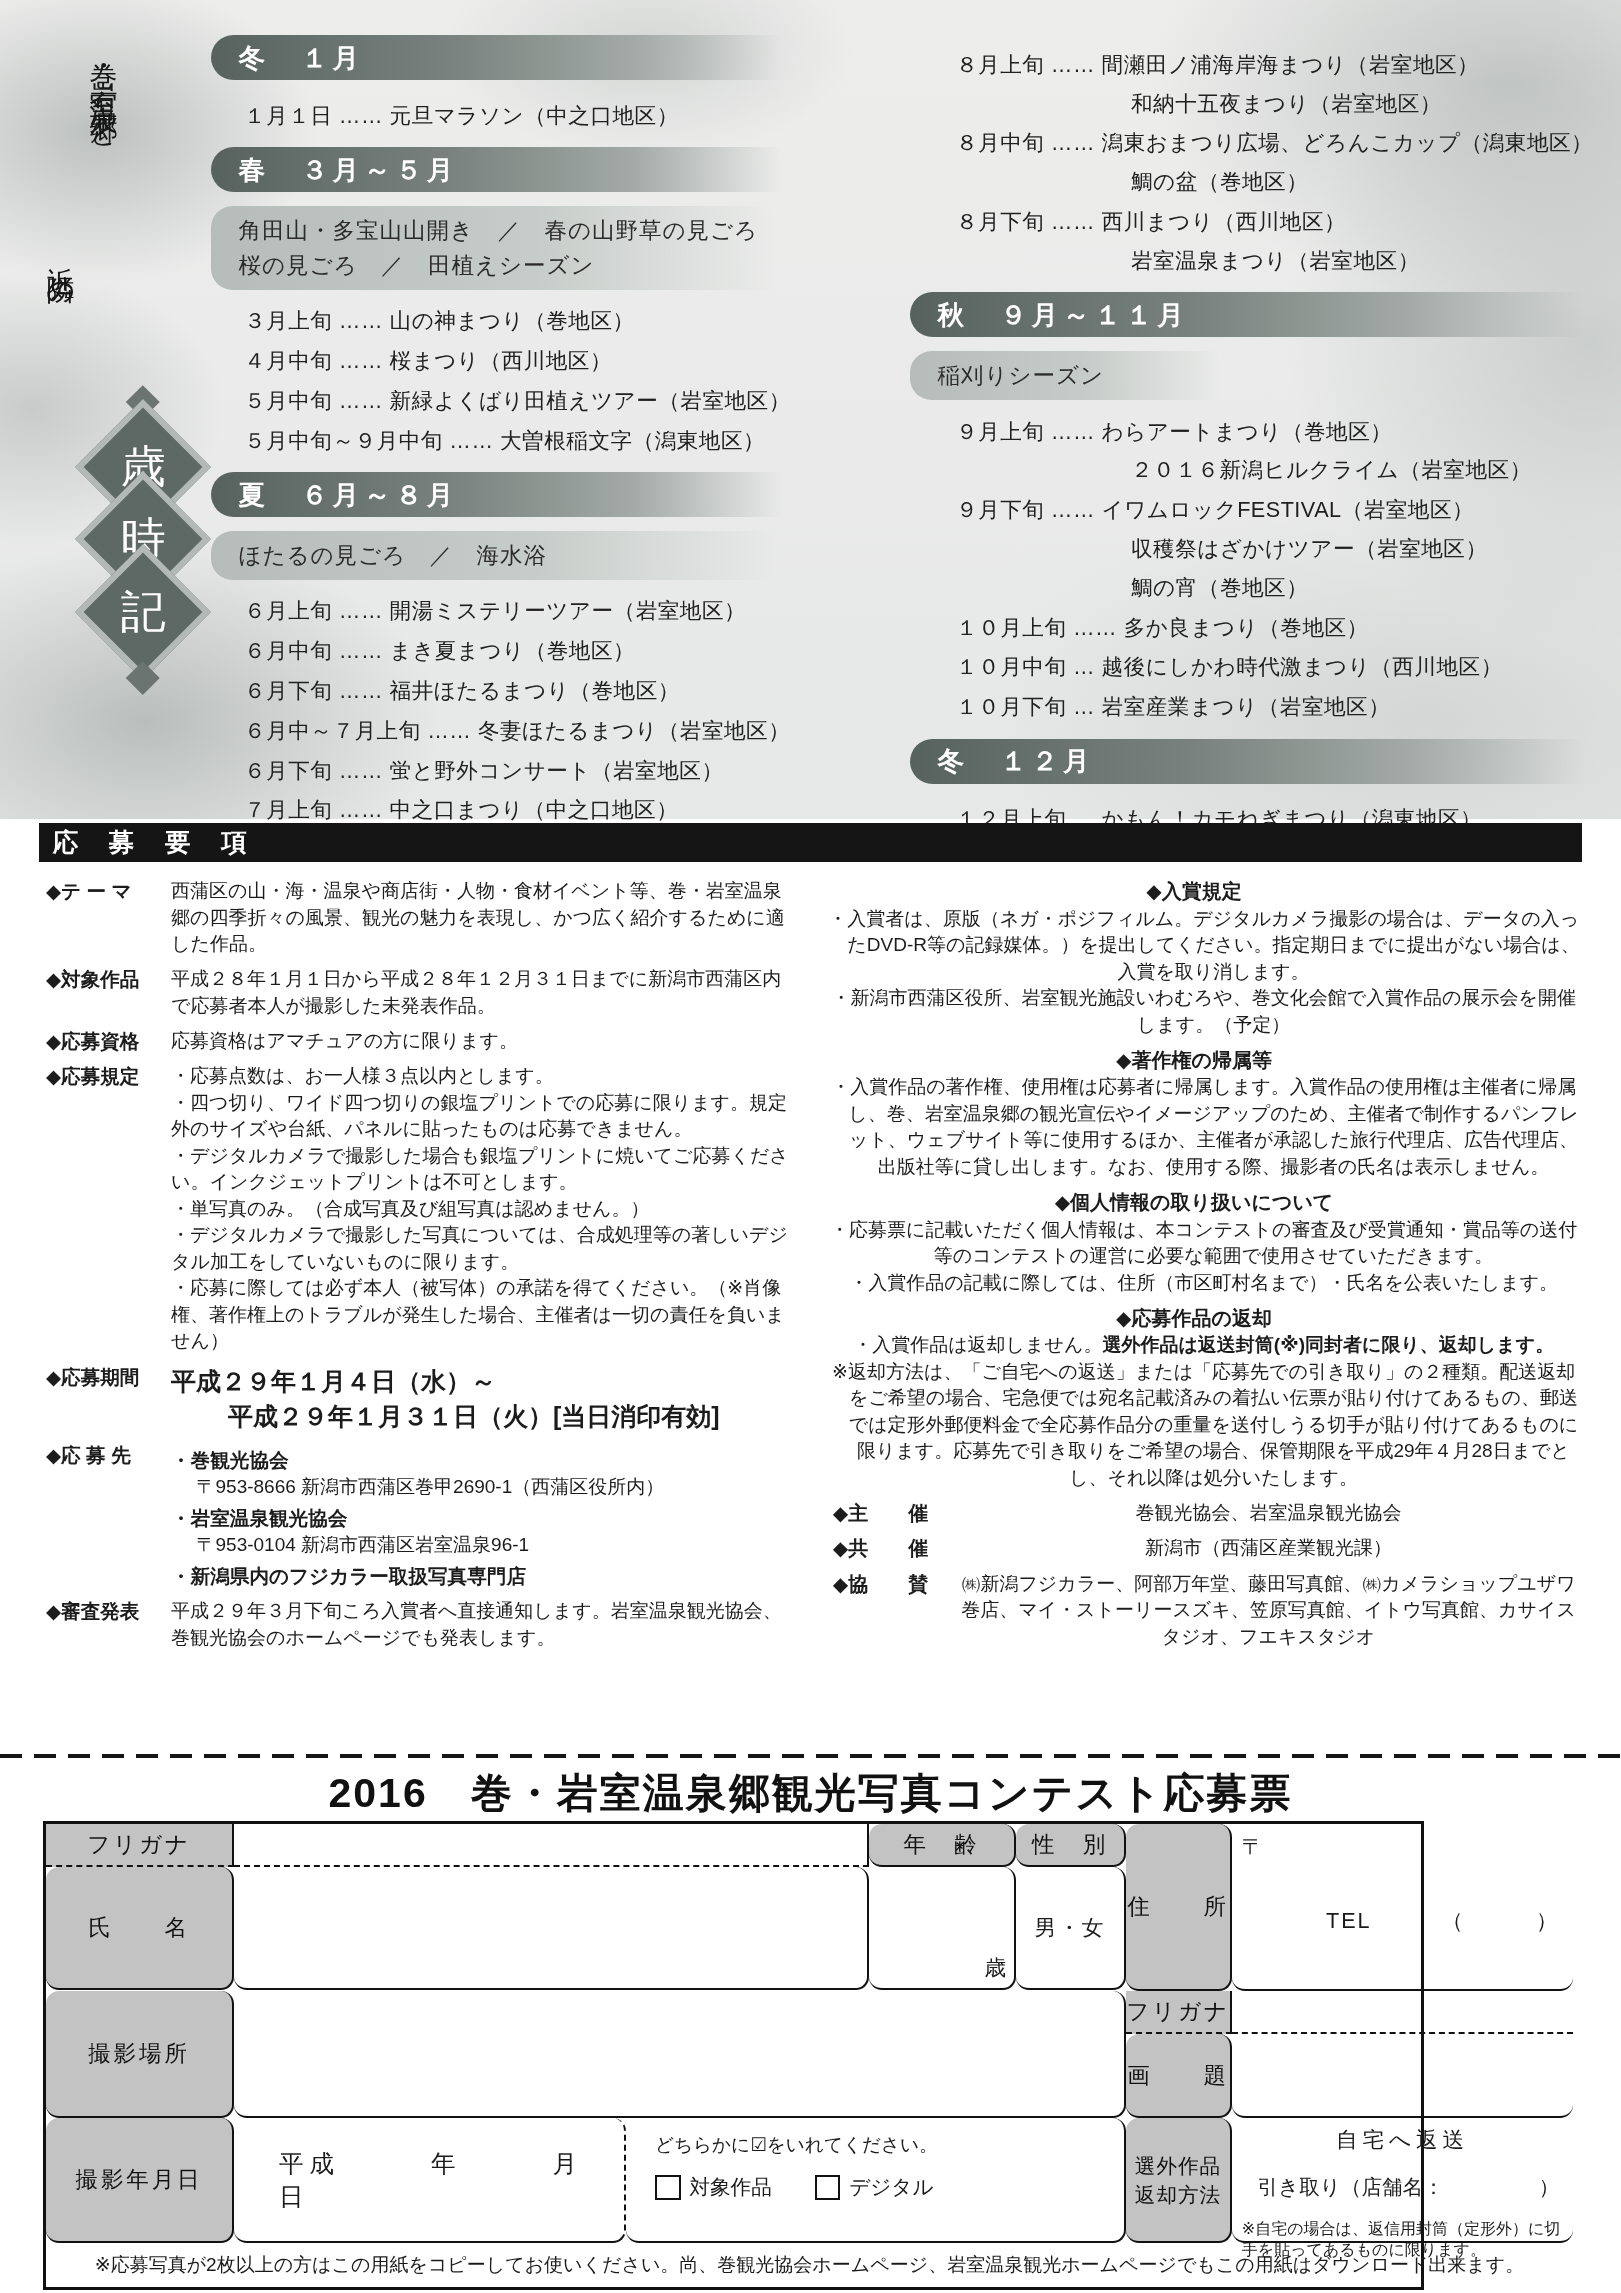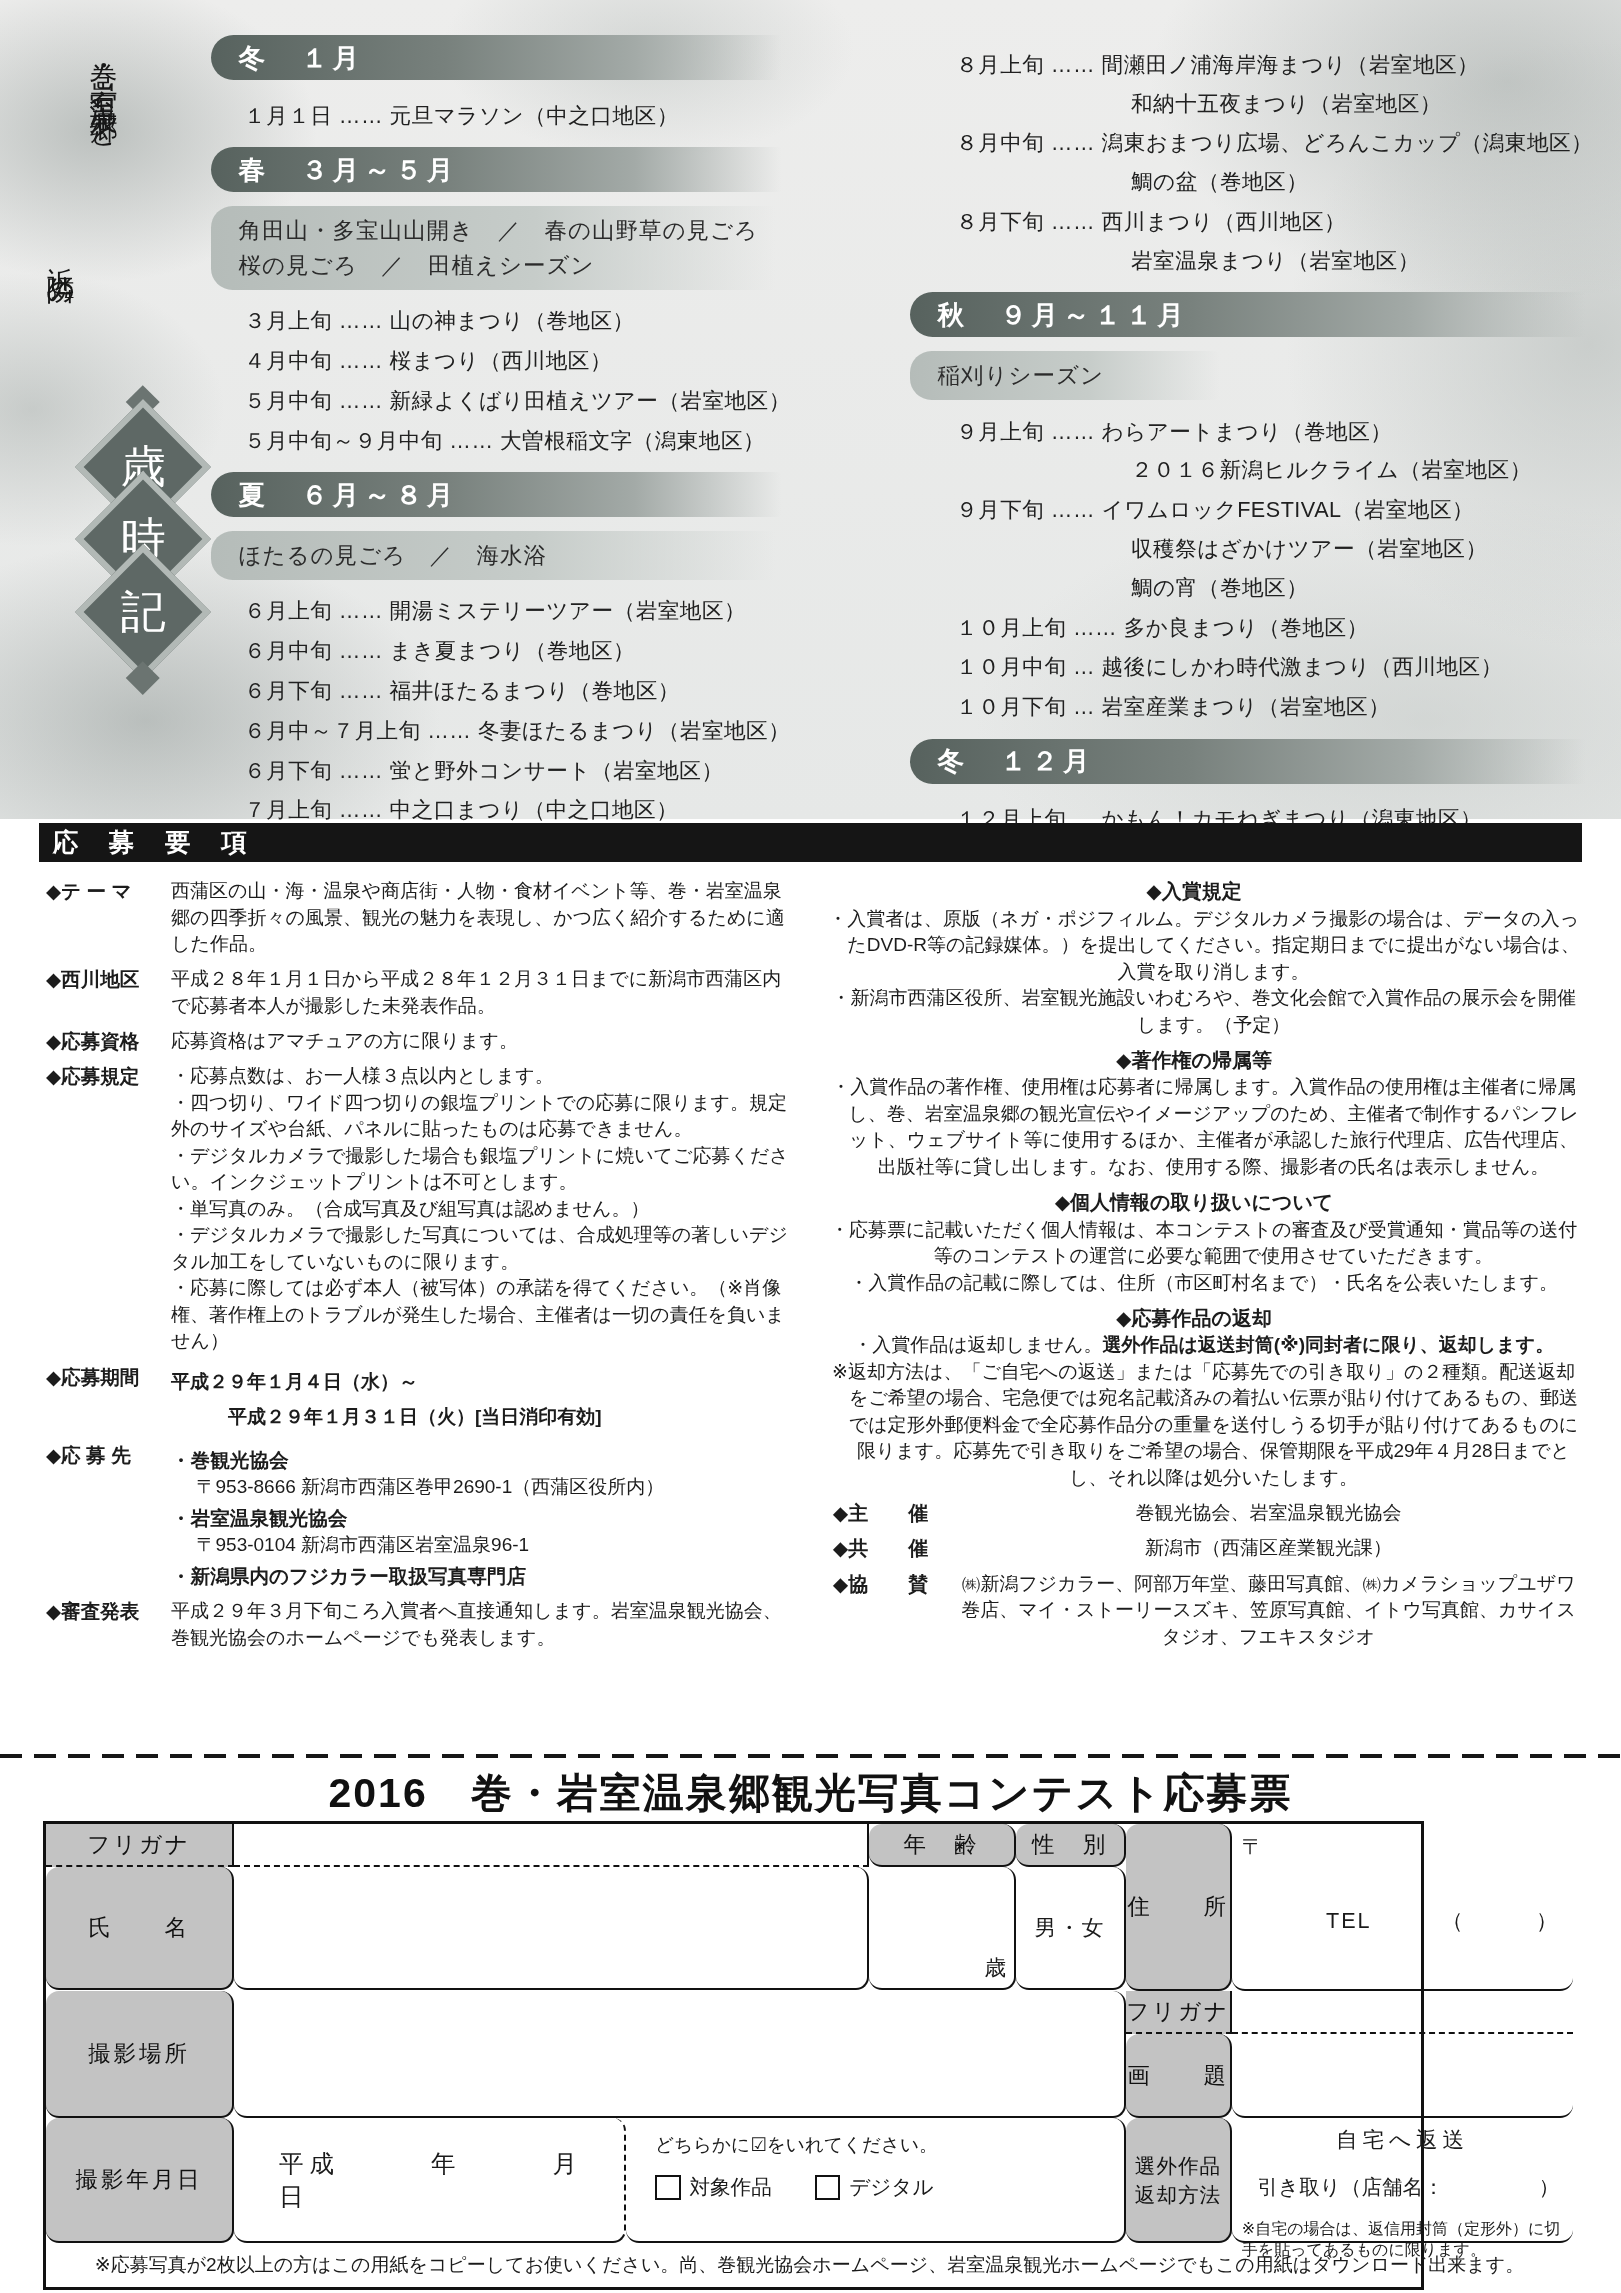--- a/index.html
+++ b/index.html
@@ -50,21 +50,21 @@
   
   .gl-bar{position:absolute;left:39px;top:823px;width:1543px;height:39px;background:#151515;
       color:#fff;font-size:25.5px;font-weight:bold;letter-spacing:11.8px;
       display:flex;align-items:center;padding-left:13.7px;box-sizing:border-box;}
   .gl-col{position:absolute;top:878px;font-size:19px;line-height:26.5px;color:#1c1c1c;}
   .gl-col.leftc{left:46px;width:745px;}
   .gl-col.rightc{left:806px;width:776px;}
   .gl-item{display:flex;margin-bottom:8.8px;}
   .gl-label{width:125px;flex:none;font-weight:bold;font-size:19.6px;}
   .gl-body{flex:1;}
-  .gl-item.em .gl-line{font-size:19px;font-weight:bold;line-height:35px;}
+  .gl-item.em .gl-line{font-size:25px;font-weight:bold;line-height:35px;}
   .gl-item.em .gl-line:nth-child(2){padding-left:57px;}
   .gl-line.addr{padding-left:25.5px;}
   .gl-line.org-line{font-weight:bold;font-size:19.6px;margin-top:4.9px;}
   .glr-item{margin-bottom:8.8px;text-align:center;}
   .glr-head{font-weight:bold;font-size:20px;margin-bottom:1px;}
   .glr-line{padding-left:39px;text-indent:-19.6px;}
   .glr-line .bold{font-weight:bold;}
   .glr-inline{display:flex;margin-bottom:3.9px;}
   .glr-ilabel{width:149px;flex:none;font-weight:bold;font-size:20px;}
   .glr-ibody{flex:1;}
@@ -169,21 +169,21 @@
   <span>応 募 要 項</span>
 </div>
 <div class="gl-col leftc">
     <div class="gl-item">
       <div class="gl-label">◆テ ー マ</div>
       <div class="gl-body">
         <div class="gl-line">西蒲区の山・海・温泉や商店街・人物・食材イベント等、巻・岩室温泉郷の四季折々の風景、観光の魅力を表現し、かつ広く紹介するために適した作品。</div>
       </div>
     </div>
     <div class="gl-item">
-      <div class="gl-label">◆西川地区</div>
+      <div class="gl-label">◆対象作品</div>
       <div class="gl-body">
         <div class="gl-line">平成２８年１月１日から平成２８年１２月３１日までに新潟市西蒲区内で応募者本人が撮影した未発表作品。</div>
       </div>
     </div>
     <div class="gl-item">
       <div class="gl-label">◆応募資格</div>
       <div class="gl-body">
         <div class="gl-line">応募資格はアマチュアの方に限ります。</div>
       </div>
     </div>

